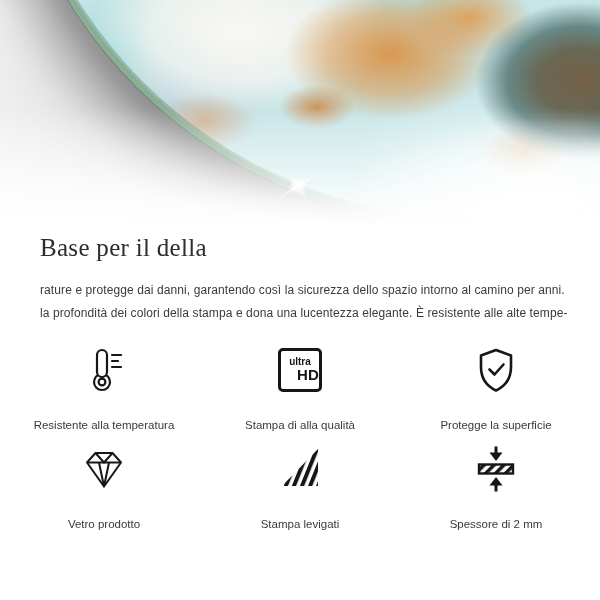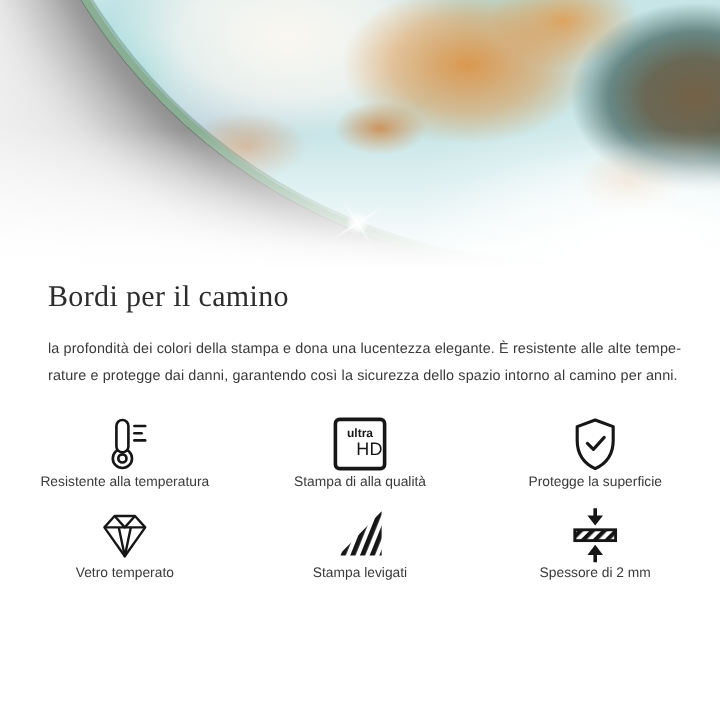--- a/index.html
+++ b/index.html
@@ -103,62 +103,62 @@
     margin-top: 21px;
     padding: 0 24px;
     display: grid;
     grid-template-columns: 160px 160px 160px;
     column-gap: 36px;
     row-gap: 13px;
   }
   .feat { display: flex; flex-direction: column; align-items: center; }
   .feat-icon { height: 48px; display: flex; align-items: center; justify-content: center; }
   .feat-label {
-    margin-top: 1px;
+    margin-top: 24px;
     font-size: 11.5px;
     line-height: 14px;
     color: #3a3a3a;
     text-align: center;
     white-space: nowrap;
   }
   .icon-svg { display: block; }
 
   
   .hd-box {
     width: 38px; height: 38px;
     border: 3px solid #161616;
     border-radius: 5px;
     display: flex; flex-direction: column; align-items: center; justify-content: center;
     color: #161616;
   }
   .hd-top { font-size: 10px; line-height: 10px; font-weight: 700; letter-spacing: 0; }
-  .hd-bottom { font-size: 15px; line-height: 16px; font-weight: 400; letter-spacing: 0.3px; padding-left: 16px; }
+  .hd-bottom { font-size: 15px; line-height: 16px; font-weight: 700; letter-spacing: 0.3px; padding-left: 16px; }
 </style>
 </head>
 <body>
 
 <div class="page">
 
   <div class="hero">
     <div class="disc"></div>
     <div class="hero-fade"></div>
     <div class="sparkle">
       <div class="ray-a"></div>
       <div class="ray-b"></div>
       <div class="core"></div>
     </div>
   </div>
 
   <div class="title">
-    <div>Bordi per il camino</div>
+    <div>Base per il della</div>
   </div>
 
   <div class="desc">
+    <div class="line">rature e protegge dai danni, garantendo così la sicurezza dello spazio intorno al camino per anni.</div>
     <div class="line">la profondità dei colori della stampa e dona una lucentezza elegante. È resistente alle alte tempe-</div>
-    <div class="line">rature e protegge dai danni, garantendo così la sicurezza dello spazio intorno al camino per anni.</div>
   </div>
 
   <div class="features">
 
     <div class="feat">
       <div class="feat-icon">
         <svg class="icon-svg" width="48" height="48" viewBox="0 0 48 48" fill="none" stroke="#161616" stroke-width="2.2" stroke-linecap="round">
           <circle cx="22" cy="36" r="8"></circle>
           <rect x="17" y="4" width="10" height="27" rx="5" fill="#ffffff"></rect>
           <circle cx="22" cy="36" r="3.4"></circle>
@@ -192,21 +192,21 @@
 
     <div class="feat">
       <div class="feat-icon">
         <svg class="icon-svg" width="48" height="48" viewBox="0 0 48 48" fill="none" stroke="#161616" stroke-width="2" stroke-linejoin="round">
           <path d="M15.5 8 H32.5 L41 17.5 L24 41.5 L7 17.5 Z"></path>
           <path d="M7 17.5 H41"></path>
           <path d="M15.5 8 L24 17.5 L32.5 8"></path>
           <path d="M19 17.5 L24 41.5 L29 17.5"></path>
         </svg>
       </div>
-      <div class="feat-label">Vetro temperato</div>
+      <div class="feat-label">Vetro prodotto</div>
     </div>
 
     <div class="feat">
       <div class="feat-icon">
         <svg class="icon-svg" width="48" height="48" viewBox="0 0 48 48">
           <defs>
             <pattern id="hatch-tri" width="7.5" height="7.5" patternUnits="userSpaceOnUse" patternTransform="rotate(22)">
               <rect width="4" height="7.5" fill="#161616"></rect>
             </pattern>
           </defs>

